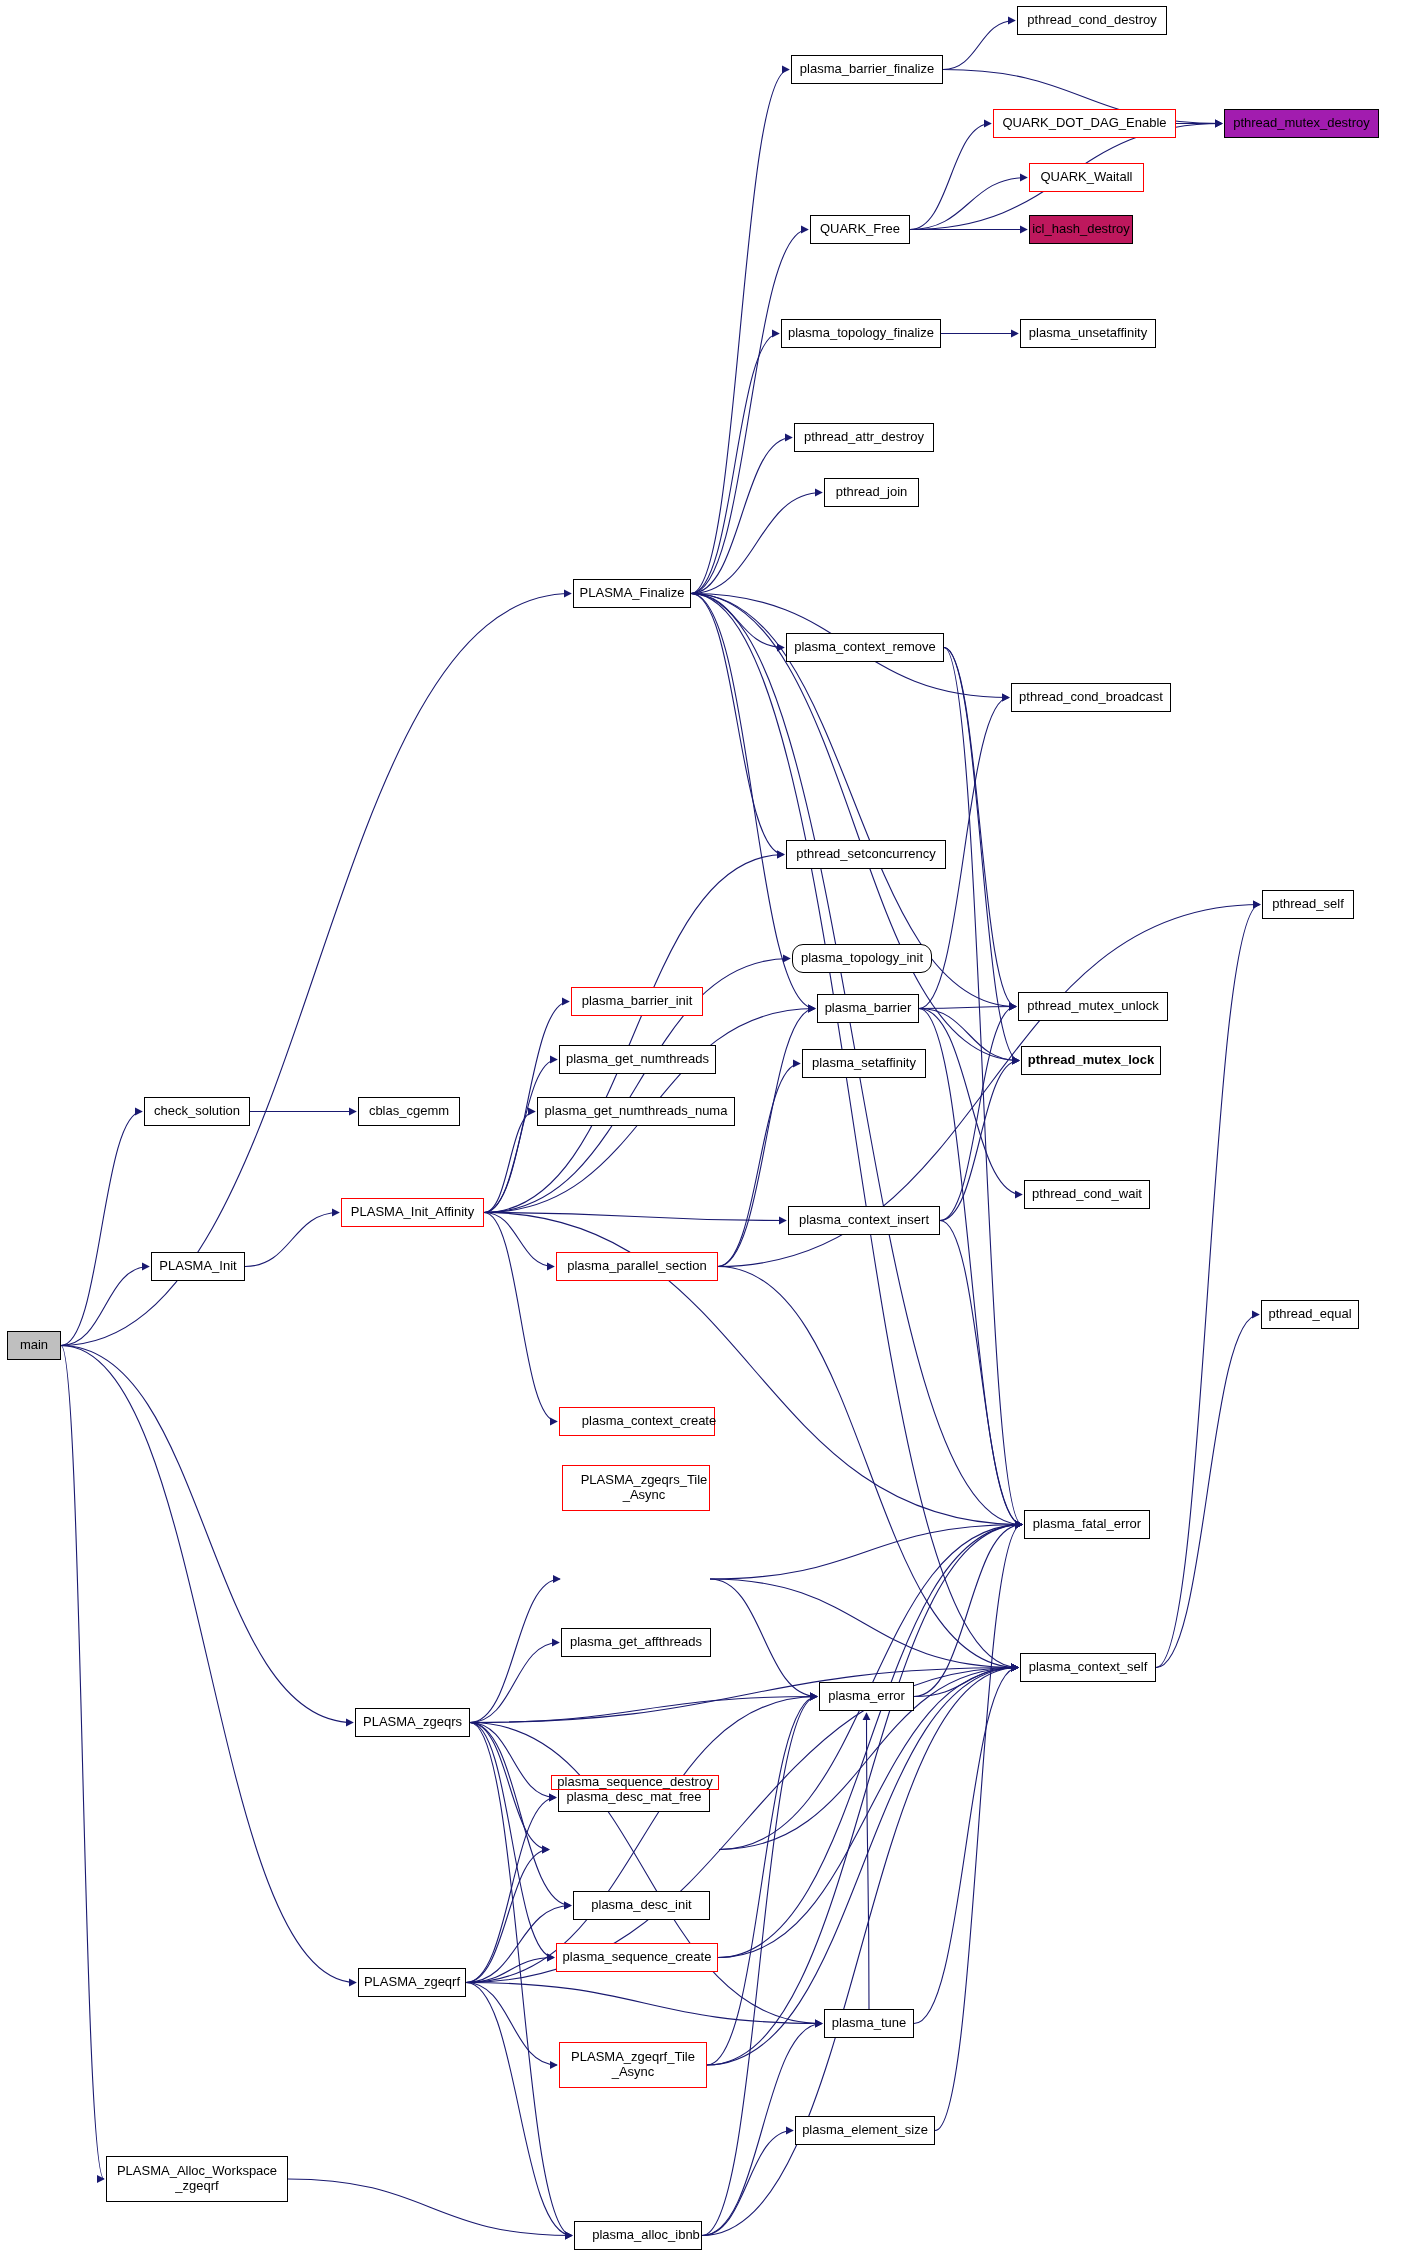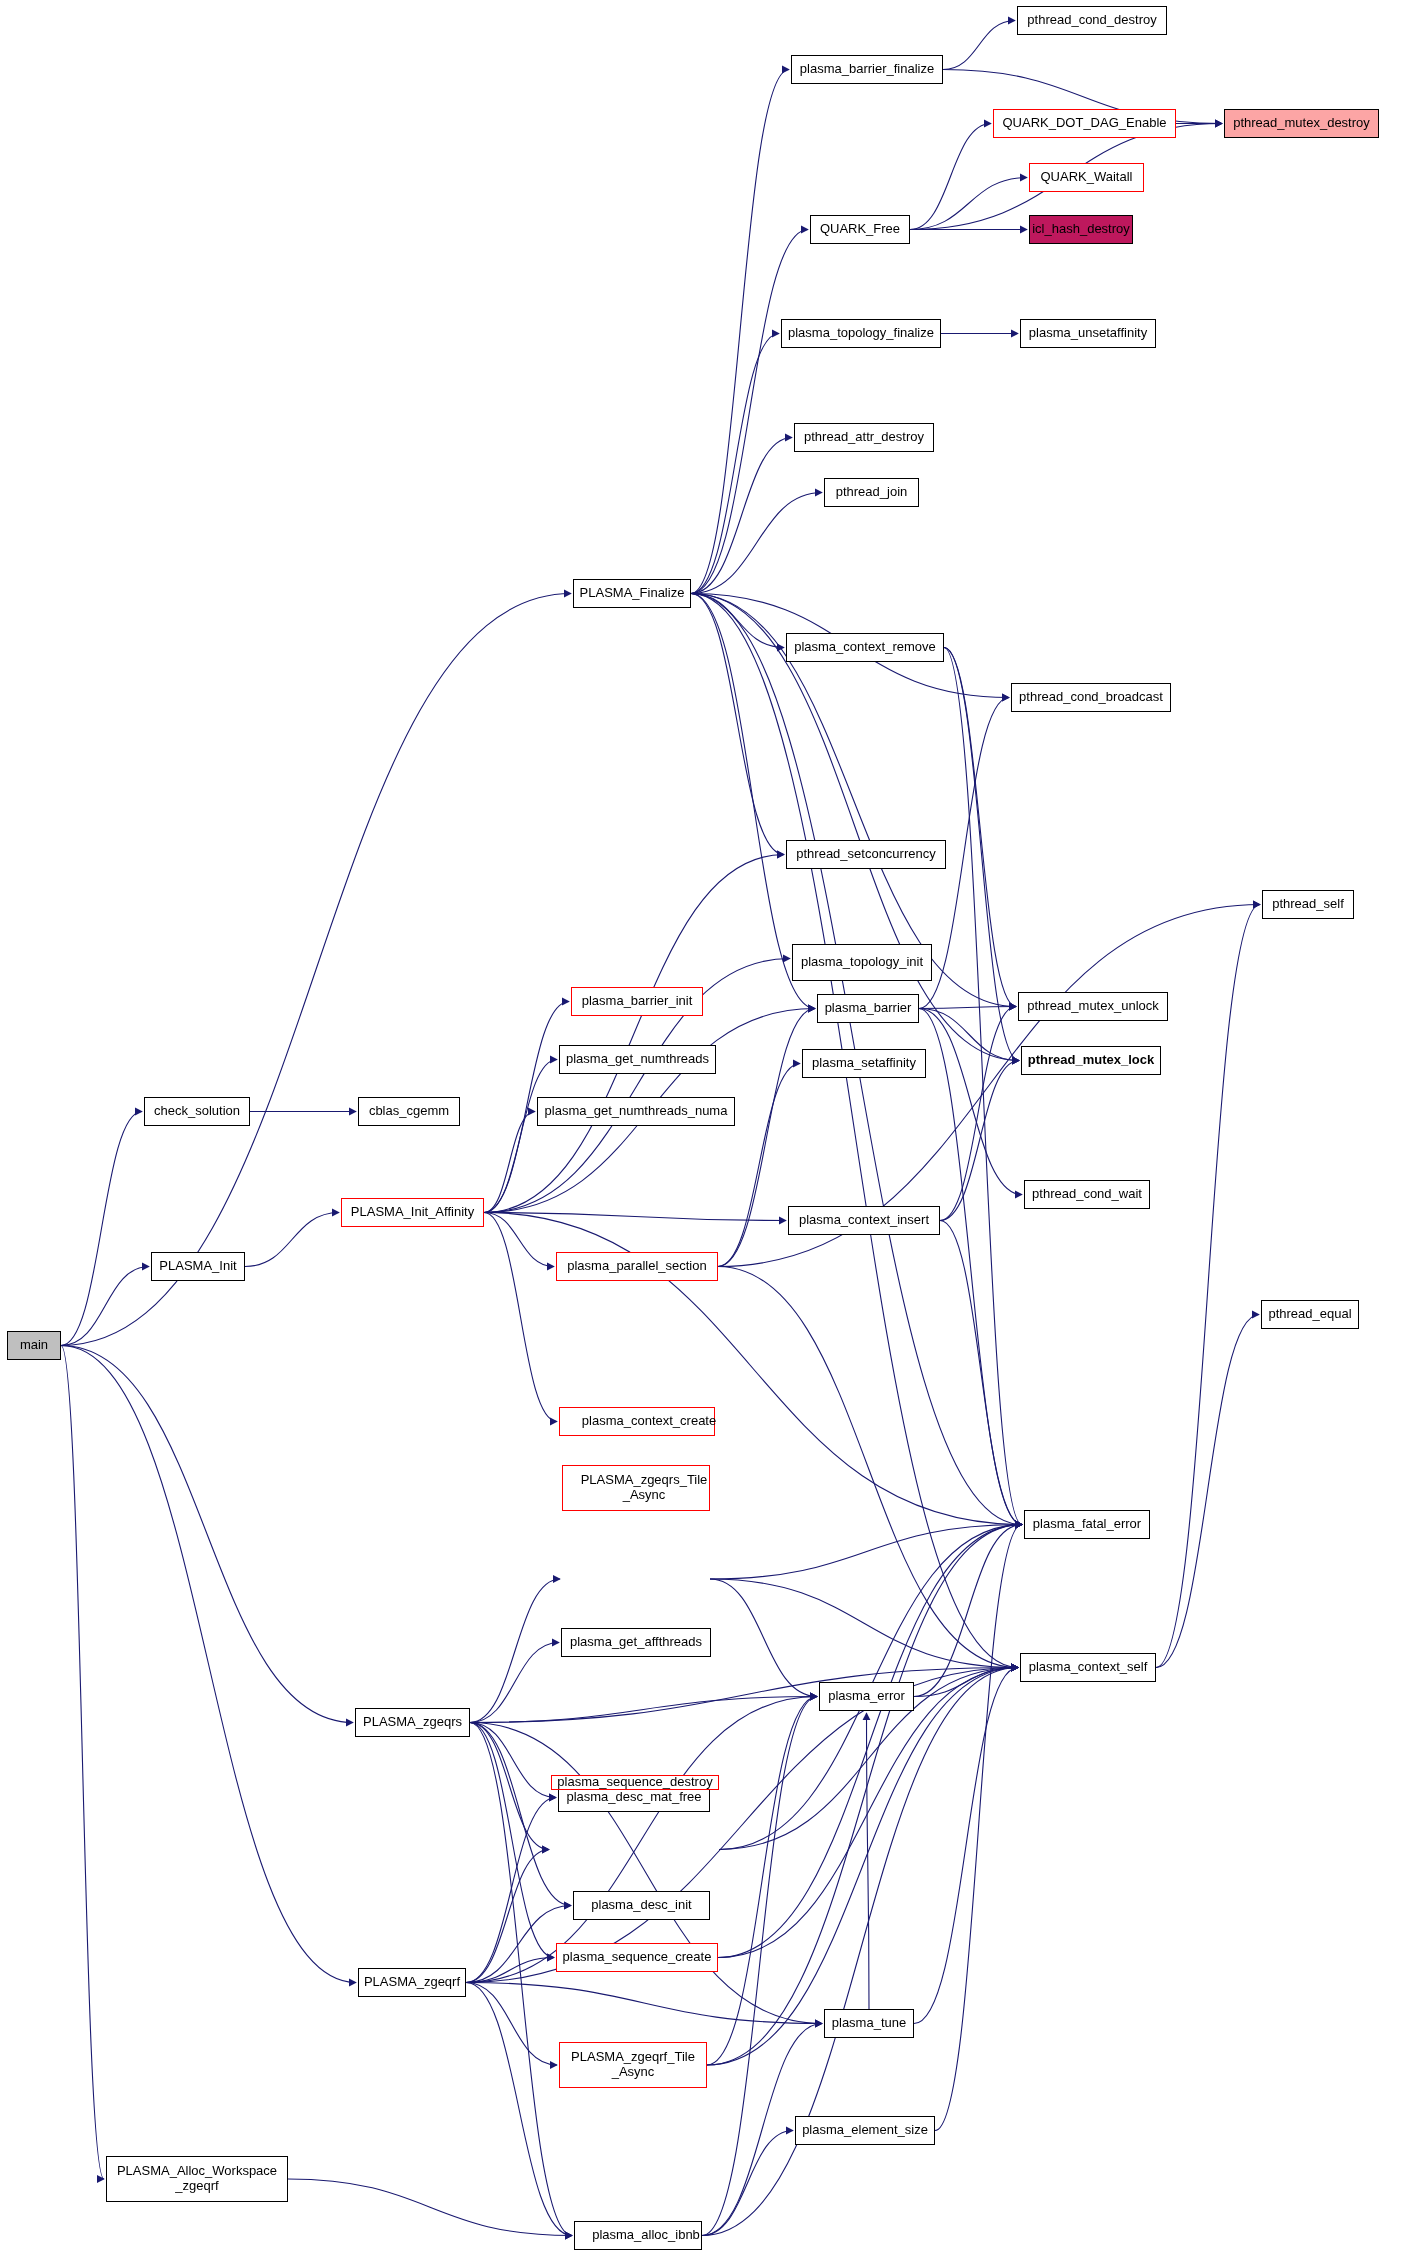--- a/index.html
+++ b/index.html
@@ -152,21 +152,21 @@
   <div id="nodes">
       <div class="node" style="left: 1017px; top: 6px; width: 150px; height: 29px; border-color: rgb(0, 0, 0); background: rgb(255, 255, 255);">
         <span class="node-label">pthread_cond_destroy</span>
       </div>
       <div class="node" style="left: 791px; top: 55px; width: 152px; height: 29px; border-color: rgb(0, 0, 0); background: rgb(255, 255, 255);">
         <span class="node-label">plasma_barrier_finalize</span>
       </div>
       <div class="node" style="left: 993px; top: 109px; width: 183px; height: 29px; border-color: rgb(255, 0, 0); background: rgb(255, 255, 255);">
         <span class="node-label">QUARK_DOT_DAG_Enable</span>
       </div>
-      <div class="node" style="left: 1224px; top: 109px; width: 155px; height: 29px; border-color: rgb(0, 0, 0); background: #fca5a5;">
+      <div class="node" style="left: 1224px; top: 109px; width: 155px; height: 29px; border-color: rgb(0, 0, 0); background: #a21caf;">
         <span class="node-label">pthread_mutex_destroy</span>
       </div>
       <div class="node" style="left: 1029px; top: 163px; width: 115px; height: 29px; border-color: rgb(255, 0, 0); background: rgb(255, 255, 255);">
         <span class="node-label">QUARK_Waitall</span>
       </div>
       <div class="node" style="left: 810px; top: 215px; width: 100px; height: 29px; border-color: rgb(0, 0, 0); background: rgb(255, 255, 255);">
         <span class="node-label">QUARK_Free</span>
       </div>
       <div class="node" style="left: 1029px; top: 215px; width: 104px; height: 29px; border-color: rgb(0, 0, 0); background: #be185d;">
         <span class="node-label">icl_hash_destroy</span>
@@ -191,21 +191,21 @@
       </div>
       <div class="node" style="left: 1011px; top: 683px; width: 160px; height: 29px; border-color: rgb(0, 0, 0); background: rgb(255, 255, 255);">
         <span class="node-label">pthread_cond_broadcast</span>
       </div>
       <div class="node" style="left: 786px; top: 840px; width: 160px; height: 29px; border-color: rgb(0, 0, 0); background: rgb(255, 255, 255);">
         <span class="node-label">pthread_setconcurrency</span>
       </div>
       <div class="node" style="left: 1262px; top: 890px; width: 92px; height: 29px; border-color: rgb(0, 0, 0); background: rgb(255, 255, 255);">
         <span class="node-label">pthread_self</span>
       </div>
-      <div class="node" style="left: 792px; top: 944px; width: 140px; height: 37px; border-color: rgb(0, 0, 0); background: rgb(255, 255, 255);">
+      <div class="node" style="left: 792px; top: 944px; width: 140px; height: 29px; border-color: rgb(0, 0, 0); background: rgb(255, 255, 255); border-radius: 11px;">
         <span class="node-label">plasma_topology_init</span>
       </div>
       <div class="node" style="left: 571px; top: 987px; width: 132px; height: 29px; border-color: rgb(255, 0, 0); background: rgb(255, 255, 255);">
         <span class="node-label">plasma_barrier_init</span>
       </div>
       <div class="node" style="left: 817px; top: 994px; width: 102px; height: 29px; border-color: rgb(0, 0, 0); background: rgb(255, 255, 255);">
         <span class="node-label">plasma_barrier</span>
       </div>
       <div class="node" style="left: 1018px; top: 992px; width: 150px; height: 29px; border-color: rgb(0, 0, 0); background: rgb(255, 255, 255);">
         <span class="node-label">pthread_mutex_unlock</span>

